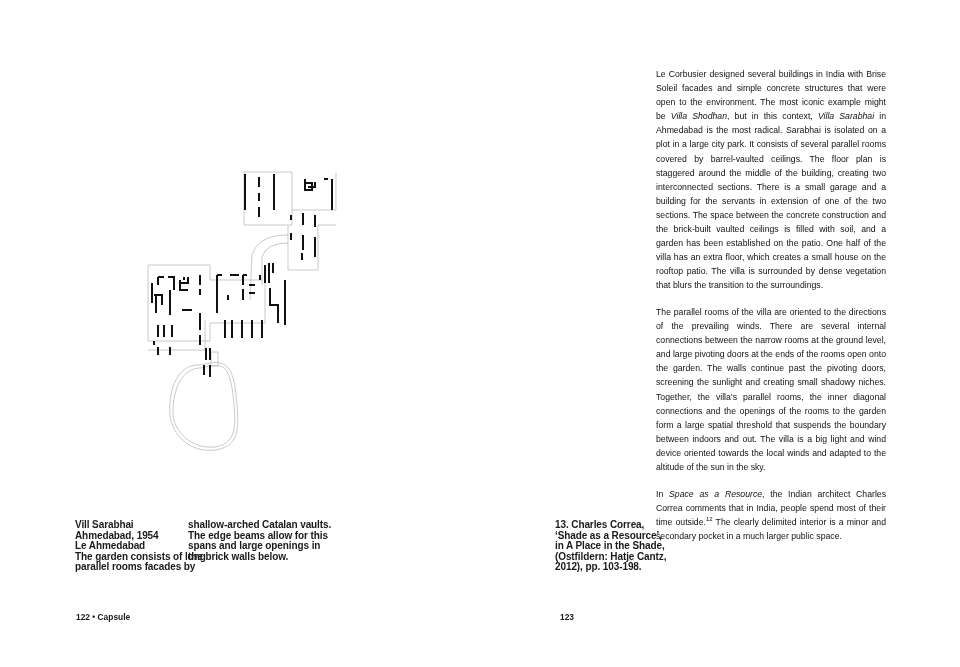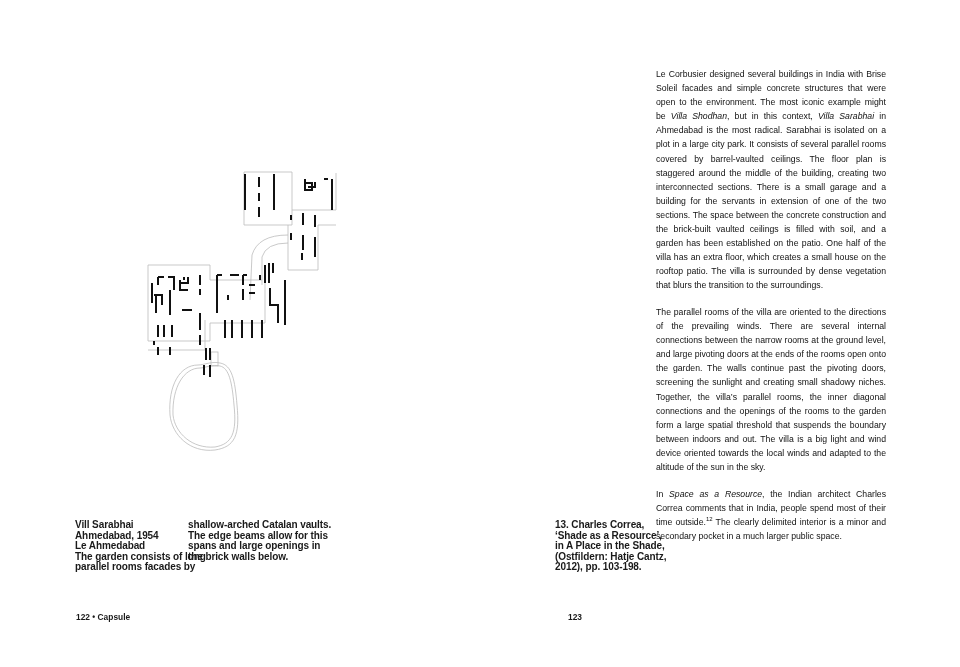--- a/index.html
+++ b/index.html
@@ -12,21 +12,21 @@
   .plan { position: absolute; left: 140px; top: 165px; width: 210px; height: 290px; }
 
   .caption { position: absolute; font-size: 10px; line-height: 10.6px; font-weight: bold; color: #1a1a1a; letter-spacing: -0.1px; }
   .caption div { white-space: nowrap; }
   .cap-a { left: 75px; top: 520px; width: 105px; }
   .cap-b { left: 188px; top: 520px; width: 110px; }
   .footnote { left: 75px; top: 520px; width: 100px; }
 
   .folio { position: absolute; top: 612px; font-size: 8.4px; font-weight: bold; color: #1a1a1a; }
   .folio-left { left: 76px; }
-  .folio-right { left: 88px; text-align: center; }
+  .folio-right { left: 80px; text-align: center; }
 
   .body-text { position: absolute; left: 176px; top: 67px; width: 230px;
                font-size: 8.7px; line-height: 14.1px; color: #111; text-align: justify; }
   .body-text p { margin: 0 0 12.5px 0; }
   .body-text em { font-style: italic; }
   .body-text sup { font-size: 6px; line-height: 0; vertical-align: super; }
 </style>
 </head>
 <body>
 

